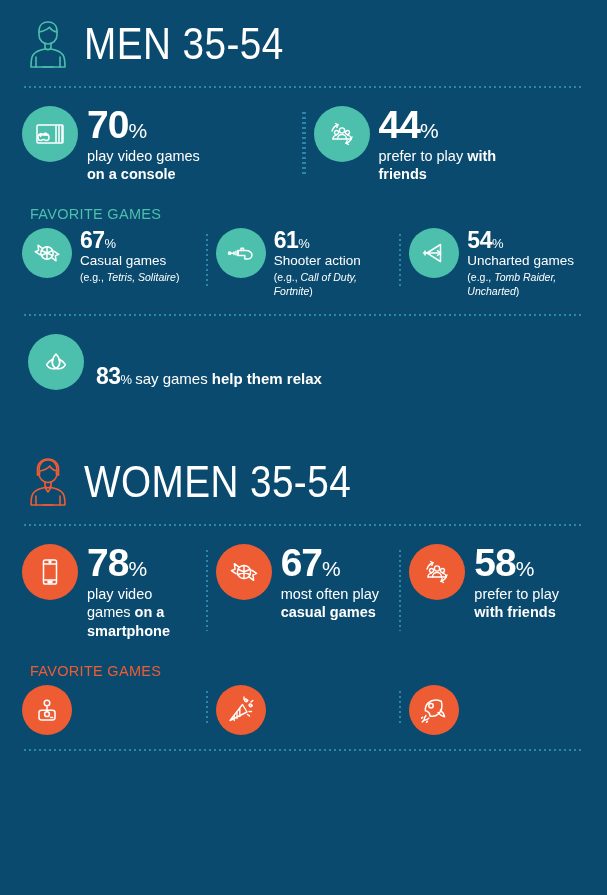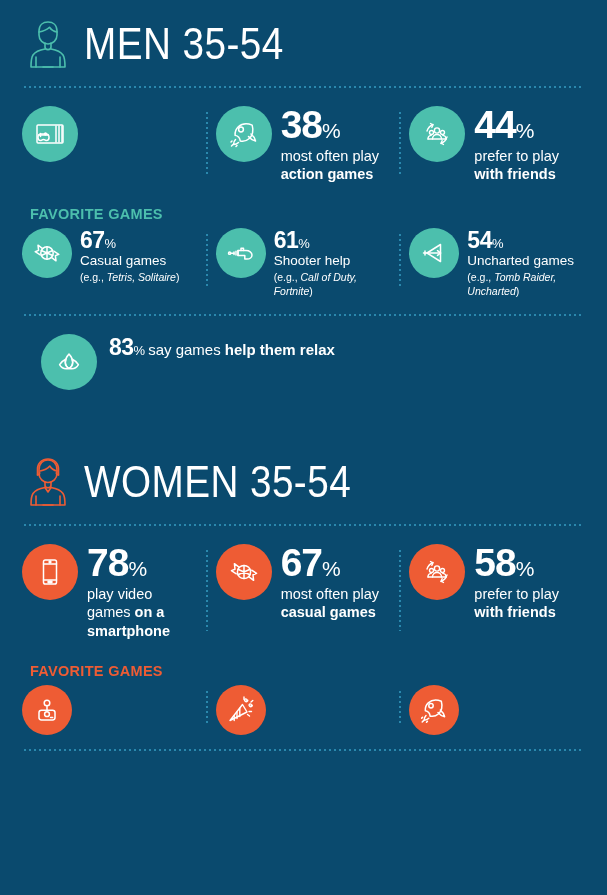--- a/index.html
+++ b/index.html
@@ -101,21 +101,21 @@
     margin-top: 4px;
     max-width: 130px;
   }
   .stat-caption b { font-weight: 700; }
 
   
   .fav-label {
     font-size: 14.5px;
     letter-spacing: 0.3px;
     padding: 0 0 6px 30px;
-    font-weight: 700;
+    font-weight: 400;
   }
   .fav-label.teal-t { color: #4cbfad; }
   .fav-label.orange-t { color: #ee5c34; }
 
   .fav-row { display: flex; padding: 0 14px; }
   .fav-cell {
     flex: 1 1 0;
     display: flex;
     align-items: flex-start;
     padding: 0 8px;
@@ -136,23 +136,22 @@
     font-size: 10.5px;
     line-height: 1.28;
     margin-top: 2px;
     max-width: 125px;
   }
   .fav-eg i { font-style: italic; margin-top: 44px; }
 
   
   .relax-row {
     display: flex;
-    align-items: flex-start;
+    align-items: flex-end;
     padding-left: 28px;
-    margin-left: 13px;
   }
   .relax-text {
     margin-left: 12px;
     color: #ffffff;
     white-space: nowrap;
   }
   .relax-text .num { font-size: 23px; font-weight: 700; letter-spacing: -0.5px; }
   .relax-text .sym { font-size: 13px; font-weight: 400; }
   .relax-text .say { font-size: 15px; font-weight: 400; margin-left: 3px; }
   .relax-text .say b { font-weight: 700; }
@@ -182,37 +181,26 @@
     <div class="stat-cell">
       <span class="circle big teal">
         <svg viewBox="0 0 34 34" width="34" height="34" fill="none" stroke="#fff" stroke-width="1.5" stroke-linecap="round" stroke-linejoin="round">
           <rect x="4" y="8" width="26" height="18" rx="1"></rect>
           <path d="M23 9v16M26 9v16M29 9v16"></path>
           <path d="M6 18h9M7.5 16.5v3"></path>
           <circle cx="12.5" cy="17" r="0.9" fill="#fff"></circle>
           <path d="M5 20.5c0-2 1-3.5 3-3.5h5c2 0 3 1.5 3 3.5s-1 3-2.5 3c-1 0-1.5-1-3-1s-2 1-3 1c-1.5 0-2.5-1-2.5-3z"></path>
         </svg>
       </span>
-    </div>
-    <div class="vdiv"></div>
-    <div class="stat-cell">
-      <span class="circle big teal">
-        <svg viewBox="0 0 34 34" width="34" height="34" fill="none" stroke="#fff" stroke-width="1.5" stroke-linecap="round" stroke-linejoin="round">
-          <path d="M16.5 7.5c4.5 0 9 3 11.5 8-2.5 5-7 8-11.5 8-3.3 0-6.2-1.8-8-4.2 1.8-2.4 1.8-5.2 0-7.6 1.8-2.4 4.7-4.2 8-4.2z" transform="rotate(-42 17 15.5)"></path>
-          <circle cx="14" cy="12.5" r="2.4"></circle>
-          <path d="M21.5 19.5c2 2.5 4.5 4 7 4.5-.5-2.5-2-5-4.5-7"></path>
-          <path d="M8.5 22.5c-1.5 1.5-2 3.5-2 5 1.5 0 3.5-.5 5-2"></path>
-          <path d="M6 27.5l-1.5 1.5M10 28.5l-1 1M5 24l-1 1"></path>
-        </svg>
-      </span>
       <span class="stat-text">
-        <span class="pct"><span class="num">38</span><span class="sym">%</span></span>
-        <span class="stat-caption" style="display:block"><span>most often play </span><b>action games</b></span>
-      </span>
-    </div>
+        <span class="pct"><span class="num">70</span><span class="sym">%</span></span>
+        <span class="stat-caption" style="display:block"><span>play video games </span><b>on a console</b></span>
+      </span>
+    </div>
+    <div class="vdiv"></div>
     <div class="vdiv"></div>
     <div class="stat-cell">
       <span class="circle big teal">
         <svg viewBox="0 0 34 34" width="34" height="34" fill="none" stroke="#fff" stroke-width="1.4" stroke-linecap="round" stroke-linejoin="round">
           <path d="M7 14a10.5 10.5 0 0 1 6-6.5"></path>
             <path d="M10.5 6.5 13 7.8l-1.2 2.6"></path>
           <path d="M27 20a10.5 10.5 0 0 1-6 6.5"></path>
             <path d="M23.5 27.5 21 26.2l1.2-2.6"></path>
           <circle cx="17" cy="13.5" r="2.6"></circle>
           <circle cx="11.5" cy="15.5" r="2"></circle>
@@ -254,21 +242,21 @@
         <svg viewBox="0 0 32 32" width="32" height="32" fill="none" stroke="#fff" stroke-width="1.5" stroke-linecap="round" stroke-linejoin="round">
           <path d="M13 13.5h8c3.4 0 6 2 6 4.4 0 2.4-2.3 4.1-5 4.1h-2.2v-3.4H13z"></path>
           <path d="M13 13.5v5.1M11 14.2v3.8M9 15v2.4"></path>
           <path d="M9 16.2H5.6"></path>
             <circle cx="4.6" cy="16.2" r="1.1"></circle>
           <path d="M16 13.5v-2.2h2.5v2.2"></path>
         </svg>
       </span>
       <span class="fav-text">
         <span class="fav-pct"><span class="num">61</span><span class="sym">%</span></span>
-        <span class="fav-name" style="display:block">Shooter help</span>
+        <span class="fav-name" style="display:block">Shooter action</span>
         <span class="fav-eg" style="display:block"><span>(e.g., </span><i>Call of Duty, Fortnite</i><span>)</span></span>
       </span>
     </div>
     <div class="vdiv"></div>
     <div class="fav-cell">
       <span class="circle small teal">
         <svg viewBox="0 0 32 32" width="32" height="32" fill="none" stroke="#fff" stroke-width="1.5" stroke-linecap="round" stroke-linejoin="round">
           <path d="M22.5 7.5 9 16l13.5 8.5z"></path>
           <path d="M5.5 16h17"></path>
           <path d="M19.5 13.6 22.6 16l-3.1 2.4"></path>

